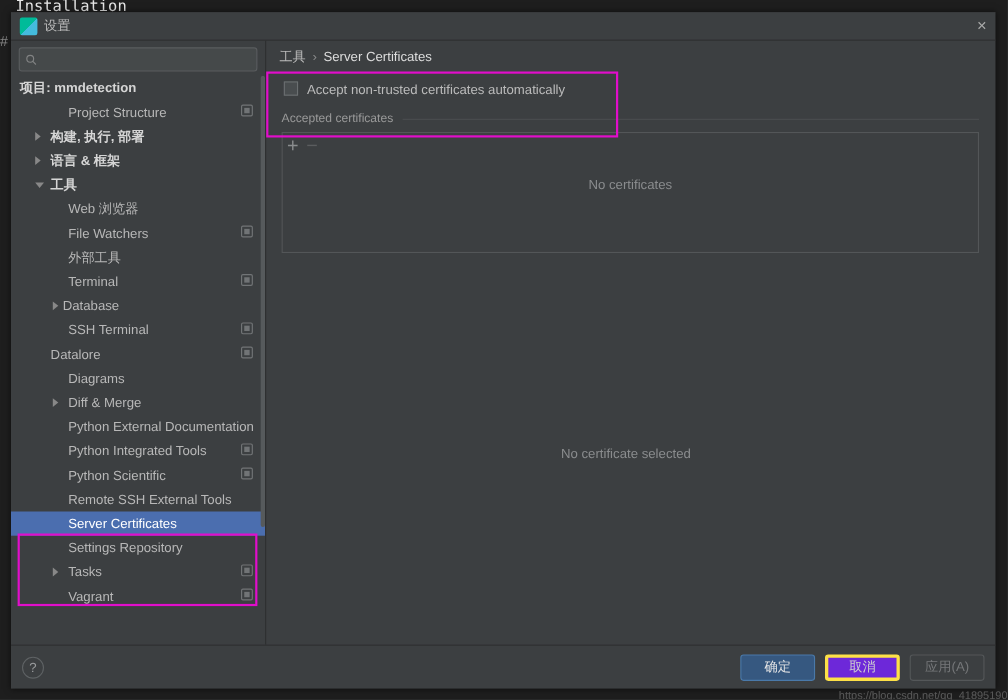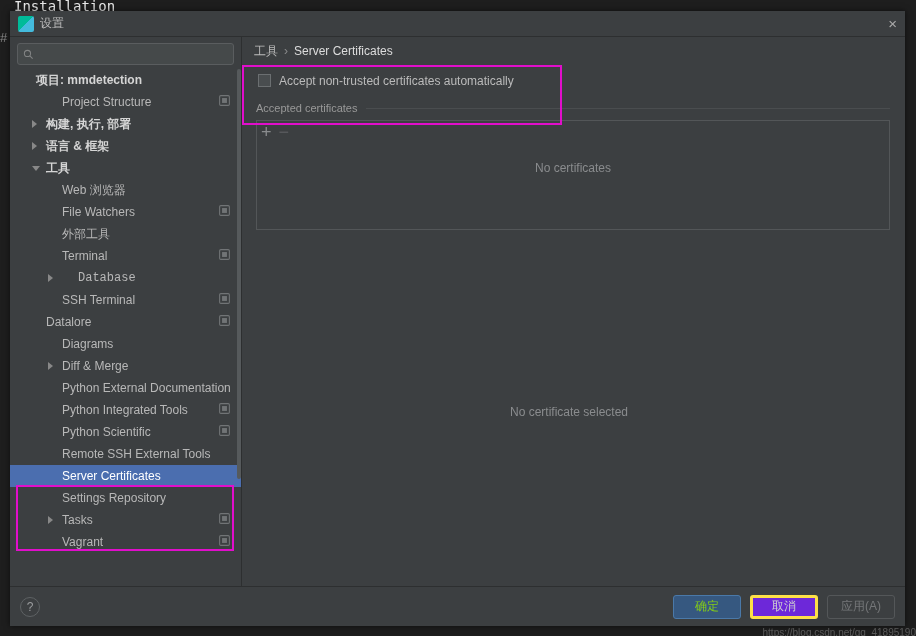--- a/index.html
+++ b/index.html
@@ -55,21 +55,21 @@
   .cert-toolbar .add { color: #8a8c8e; font-size: 18px; line-height: 14px; cursor: pointer; }
   .cert-toolbar .rem { color: #5b5d5f; font-size: 18px; line-height: 14px; margin-left: 6px; cursor: default; }
   .certempty { text-align: center; color: #8a8c8e; margin-top: 18px; }
 
   .nocert { text-align: center; color: #8a8c8e; margin-top: 175px; }
 
   .footer { height: 40px; border-top: 1px solid #2d2f30; display: flex; align-items: center; padding: 0 10px; }
   .help { width: 20px; height: 20px; border: 1px solid #5e6264; border-radius: 50%; display: flex; align-items: center; justify-content: center; color: #9a9c9e; cursor: pointer; }
   .footer .btns { margin-left: auto; display: flex; gap: 9px; }
   .btn { height: 24px; min-width: 68px; border-radius: 3px; display: flex; align-items: center; justify-content: center; padding: 0 12px; font-size: 12px; cursor: pointer; }
-  .btn.ok { background: #365880; border: 1px solid #4a79a9; color: #84cc16; }
+  .btn.ok { background: #365880; border: 1px solid #4a79a9; color: #e5e5e5; }
   .btn.cancel { background: #6d28d9; border: 3px solid #fde047; color: #cfcfcf; }
   .btn.apply { border: 1px solid #545759; color: #757779; cursor: default; }
 
   .watermark { position: absolute; right: 0; bottom: -2px; font-size: 10px; color: rgba(200,200,200,.35); }
 </style>
 </head>
 <body>
 
 <div class="bg">
   <div class="bg-text">Installation</div>
@@ -85,21 +85,21 @@
     <div class="body">
       <div class="left">
         <div class="search">
           <svg viewBox="0 0 16 16">
               <circle cx="6.5" cy="6.5" r="4.5" fill="none" stroke="#aaa" stroke-width="1.5"></circle>
               <line x1="10" y1="10" x2="14" y2="14" stroke="#aaa" stroke-width="1.5"></line>
             </svg>
           <input style="flex: 1 1 0%; background: none; border: none; outline: none; color: rgb(204, 204, 204); font-size: 12px;" placeholder="">
         </div>
         <div class="tree">
-          <div class="item lvl0" style="padding-left:26px;">
+          <div class="item lvl0" style="padding-left:8px;">
             <span>项目: mmdetection</span>
           </div>
           <div id="tree-rows">
               <div class="item lvl1" style="padding-left: 52px;">
                 <span>Project Structure</span>
                 <span class="proj-icon"><svg width="13" height="13" viewBox="0 0 16 16">
                     <rect x="2" y="2" width="12" height="12" rx="1.5" fill="none" stroke="#9da0a2" stroke-width="1.3"></rect>
                     <rect x="5" y="5" width="6" height="6" fill="#9da0a2"></rect>
                   </svg></span>
               </div>
@@ -128,21 +128,21 @@
               <div class="item lvl1" style="padding-left: 52px;">
                 <span>外部工具</span>
               </div>
               <div class="item lvl1" style="padding-left: 52px;">
                 <span>Terminal</span>
                 <span class="proj-icon"><svg width="13" height="13" viewBox="0 0 16 16">
                     <rect x="2" y="2" width="12" height="12" rx="1.5" fill="none" stroke="#9da0a2" stroke-width="1.3"></rect>
                     <rect x="5" y="5" width="6" height="6" fill="#9da0a2"></rect>
                   </svg></span>
               </div>
-              <div class="item lvl1" style="padding-left: 68px; font-family: Liberation Mono, monospace;">
+              <div class="item lvl1" style="padding-left: 47px;">
                 <span class="arr right" style="left: 38px;"></span>
                 <span>Database</span>
               </div>
               <div class="item lvl1" style="padding-left: 52px;">
                 <span>SSH Terminal</span>
                 <span class="proj-icon"><svg width="13" height="13" viewBox="0 0 16 16">
                     <rect x="2" y="2" width="12" height="12" rx="1.5" fill="none" stroke="#9da0a2" stroke-width="1.3"></rect>
                     <rect x="5" y="5" width="6" height="6" fill="#9da0a2"></rect>
                   </svg></span>
               </div>

